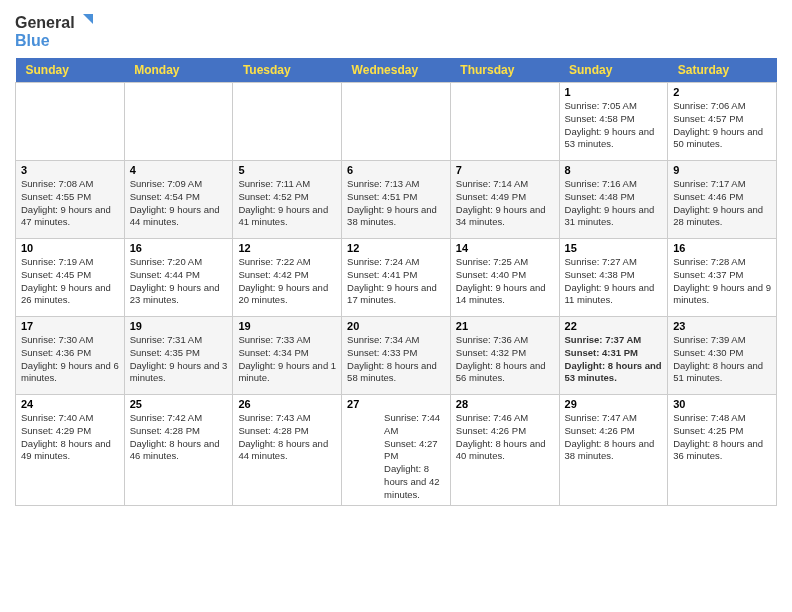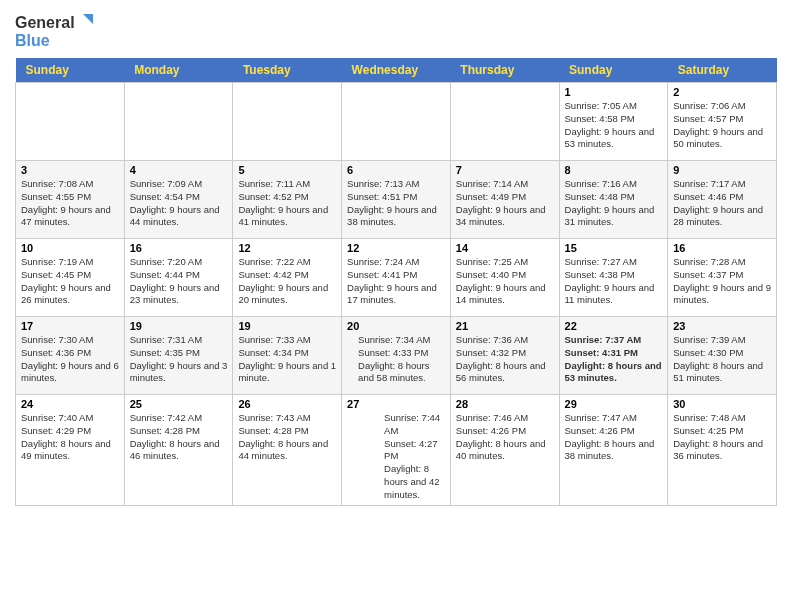--- a/index.html
+++ b/index.html
@@ -231,21 +231,21 @@
 Daylight: 9 hours and 3 minutes.</div>
           </td>
           <td>
             <span class="day-num">19</span>
             <div class="day-info" style="white-space: pre-line;">Sunrise: 7:33 AM
 Sunset: 4:34 PM
 Daylight: 9 hours and 1 minute.</div>
           </td>
           <td>
             <span class="day-num">20</span>
-            <div class="day-info" style="white-space: pre-line; margin-left: 11px;">Sunrise: 7:34 AM
+            <div class="day-info" style="white-space: pre-line;">Sunrise: 7:34 AM
 Sunset: 4:33 PM
 Daylight: 8 hours and 58 minutes.</div>
           </td>
           <td>
             <span class="day-num">21</span>
             <div class="day-info" style="white-space: pre-line;">Sunrise: 7:36 AM
 Sunset: 4:32 PM
 Daylight: 8 hours and 56 minutes.</div>
           </td>
           <td>

